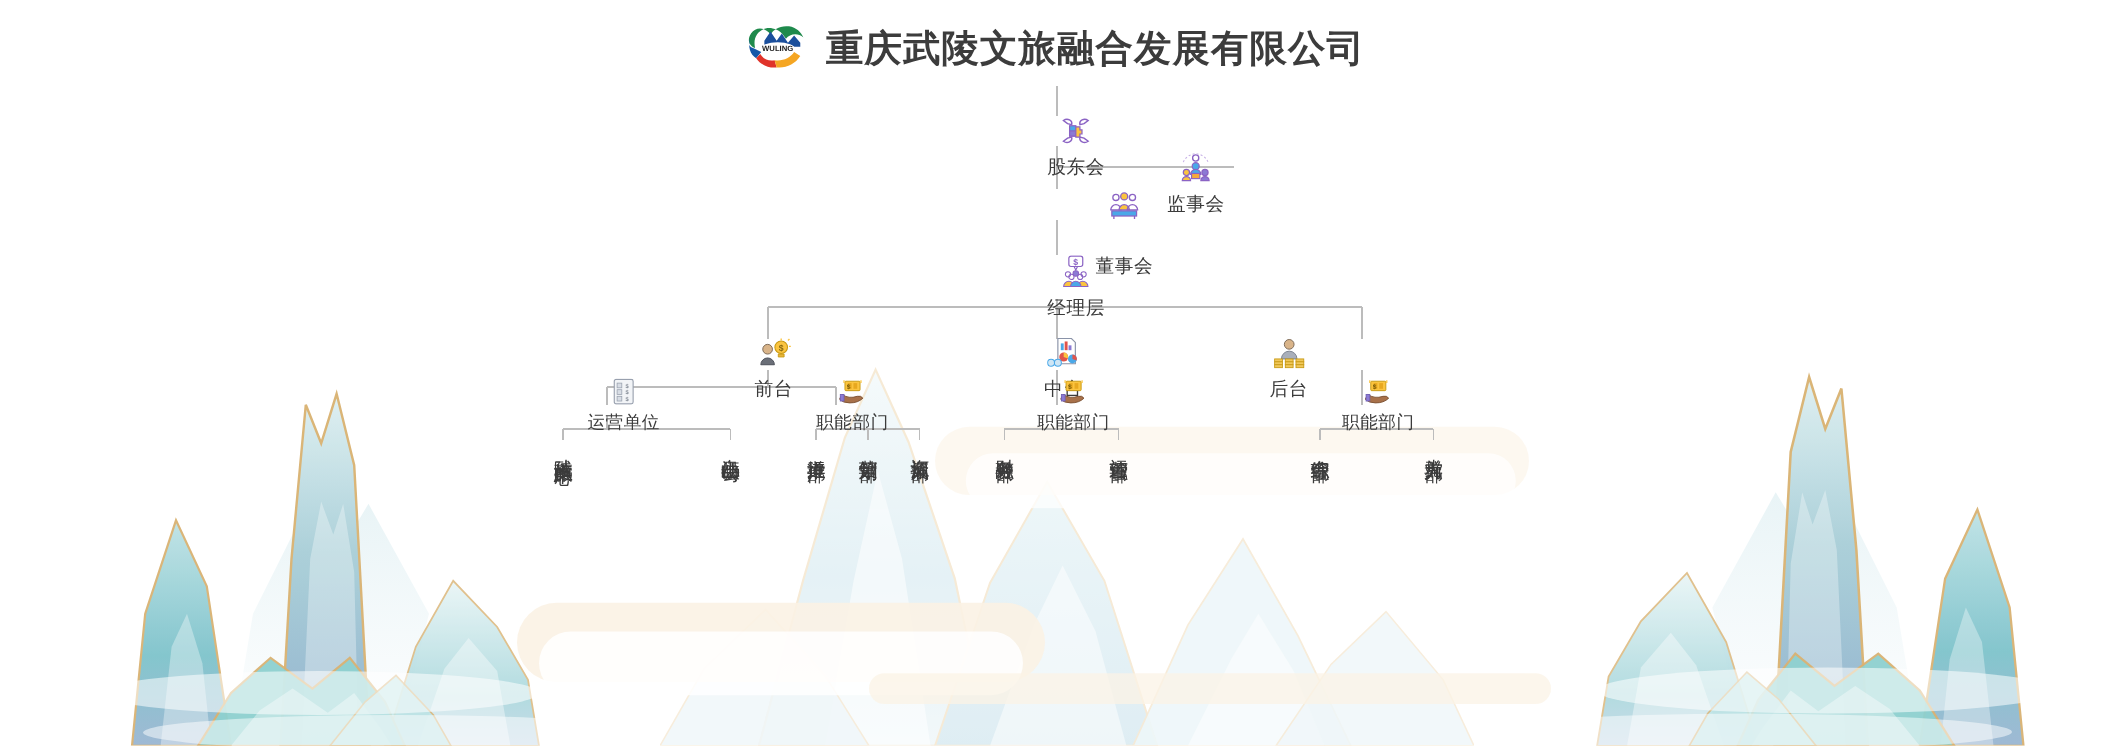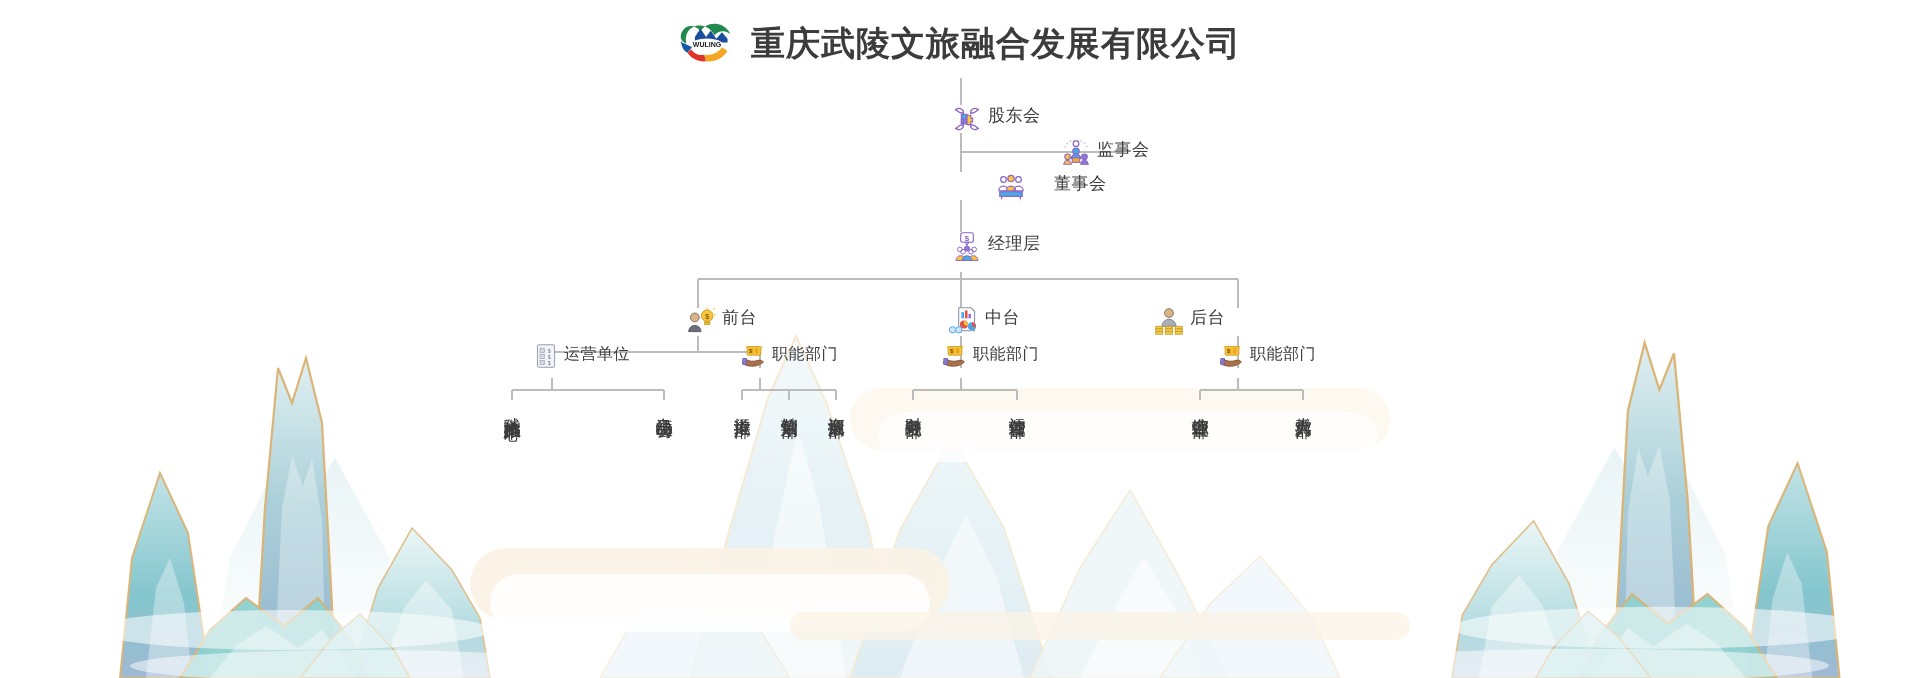--- a/index.html
+++ b/index.html
@@ -51,23 +51,24 @@
   #connectors {
     position: absolute; inset: 0;
     width: 1920px; height: 678px;
     pointer-events: none;
   }
 
   
   .node {
     position: absolute;
     display: flex;
-    align-items: flex-start;
+    align-items: center;
     gap: 6px;
     white-space: nowrap;
+    flex-direction: column;
   }
   .node .ico {
     width: 30px; height: 30px;
     flex: 0 0 auto;
     display: block;
   }
   .node .lbl {
     font-size: 17px;
     color: #3b3b3b;
     font-weight: normal;

